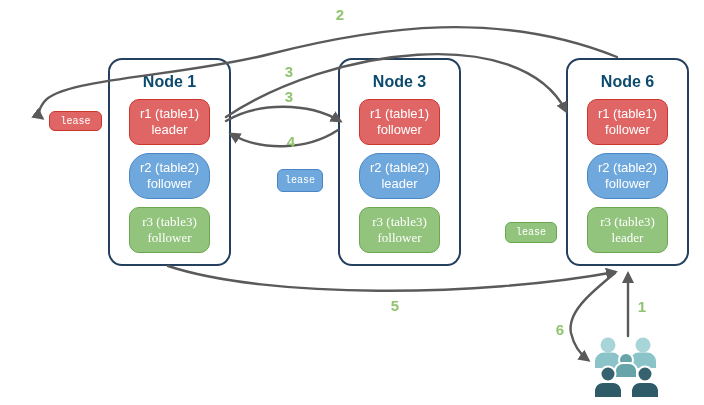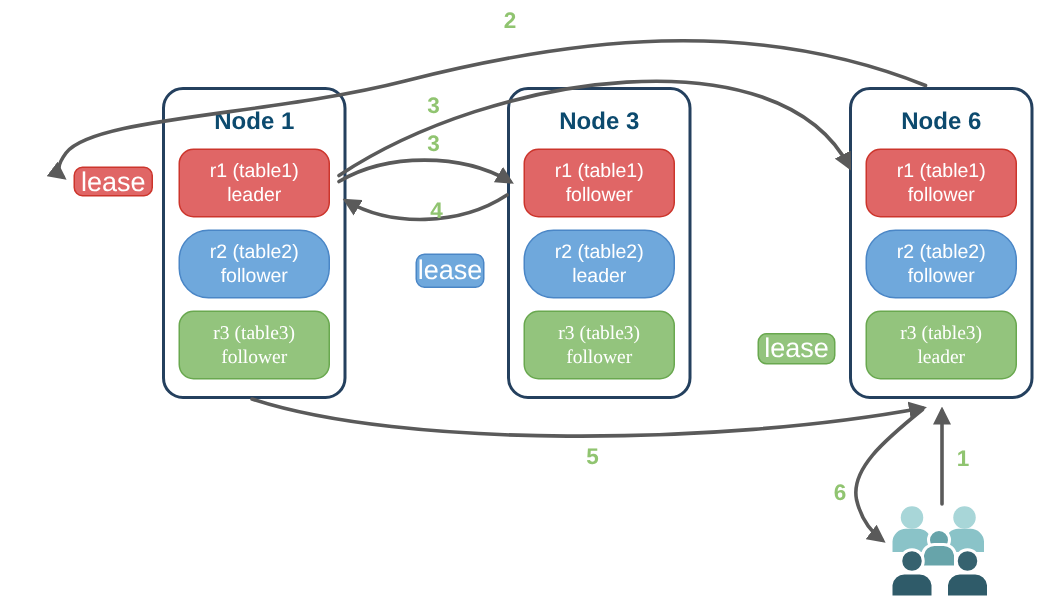--- a/index.html
+++ b/index.html
@@ -7,30 +7,30 @@
     position:relative;width:704px;height:405px;background:#ffffff;
     font-family:"Liberation Sans",sans-serif;overflow:hidden;
   }
   .node{
     position:absolute;width:123px;height:208px;top:58px;background:#fff;
     border:2px solid var(--node-border,#24405e);border-radius:14px;box-sizing:border-box;
     display:flex;flex-direction:column;align-items:center;z-index:2;
   }
   .node-title{margin-top:13px;font-size:16px;font-weight:bold;color:#0c4a6e;line-height:18px;}
   .replica{
-    width:101px;height:46px;border-radius:10px;margin-top:8px;box-sizing:border-box;
+    width:81px;height:46px;border-radius:10px;margin-top:8px;box-sizing:border-box;
     display:flex;flex-direction:column;align-items:center;justify-content:center;
     color:#fff;font-size:13px;line-height:16px;text-align:center;border:1.5px solid;
   }
   .replica.red{background:var(--red,#e06666);border-color:var(--red-border,#cc352c);}
   .replica.blue{background:var(--blue,#6fa8dc);border-color:var(--blue-border,#4a86c6);border-radius:20px;}
   .replica.green{background:var(--green,#93c47d);border-color:var(--green-border,#69a84f);font-family:Liberation Serif, serif;}
   .lease{
     position:absolute;box-sizing:border-box;border-radius:6px;border:1.5px solid;
-    color:#fff;font-size:18px;display:flex;align-items:center;justify-content:center;z-index:3;
+    color:#fff;font-size:10px;display:flex;align-items:center;justify-content:center;z-index:3;font-family:Liberation Mono, monospace;
   }
   .lease.red{background:var(--red,#e06666);border-color:var(--red-border,#cc352c);left:49px;top:111px;width:53px;height:20px;}
   .lease.blue{background:var(--blue,#6fa8dc);border-color:var(--blue-border,#4a86c6);left:277px;top:169px;width:46px;height:23px;}
   .lease.green{background:var(--green,#93c47d);border-color:var(--green-border,#69a84f);left:505px;top:222px;width:52px;height:21px;}
   .num{
     position:absolute;transform:translate(-50%,-50%);font-weight:bold;font-size:15px;
     color:var(--step-number,#90c470);z-index:5;
   }
   svg.overlay{position:absolute;left:0;top:0;z-index:4;pointer-events:none;}
   .arrow{fill:none;stroke:var(--arrow,#5a5a5a);stroke-width:2.4;stroke-linecap:round;}

